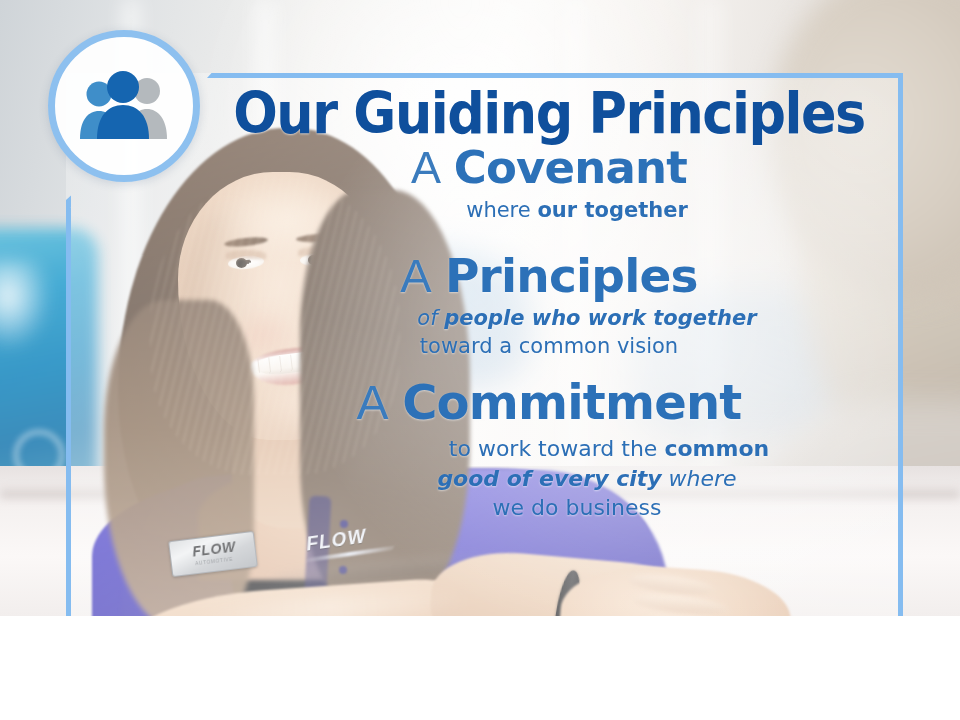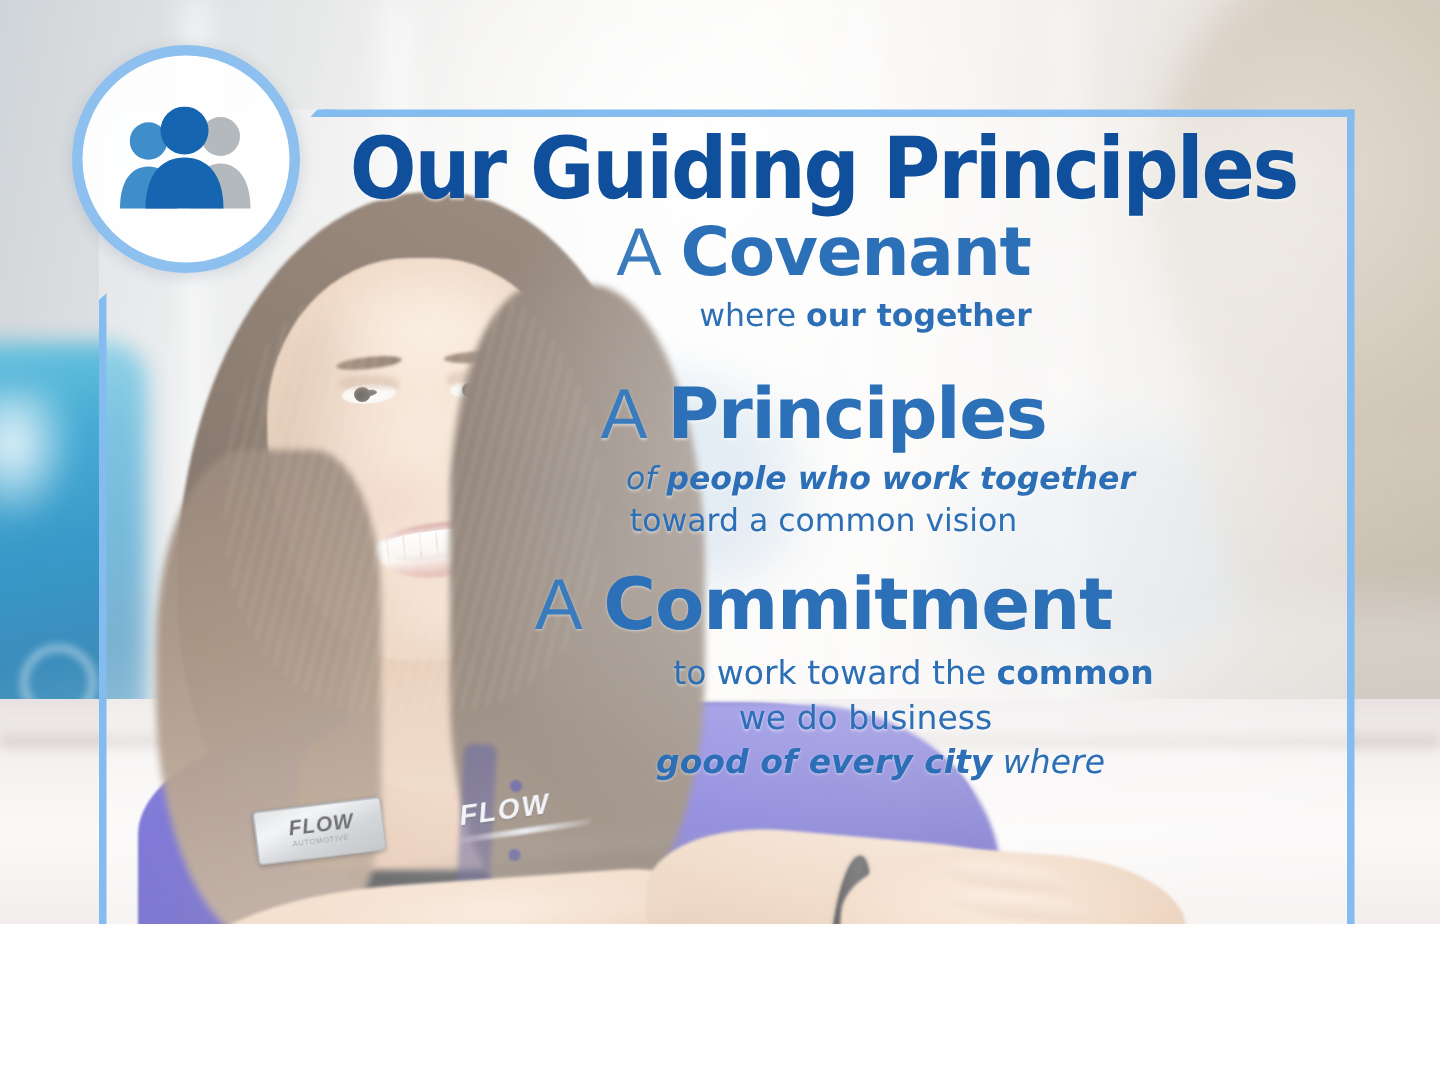--- a/index.html
+++ b/index.html
@@ -581,19 +581,19 @@
       </div>
     </div>
 
     <div class="principle" id="principle-3">
       <div class="p-head">
         <span class="art">A</span>
         <span class="kw">Commitment</span>
       </div>
       <div class="p-sub">
         <span class="ind-1 nudge-r3"><span>to work toward the </span><b>common</b></span>
+        <span class="ind-2 nudge-r2"><b>good of every city</b><span> where</span></span>
         <span class="ind-2 nudge-r"><span>we do business</span></span>
-        <span class="ind-2 nudge-r2"><b>good of every city</b><span> where</span></span>
       </div>
     </div>
 
   </div>
 </div>
 
 </body></html>

